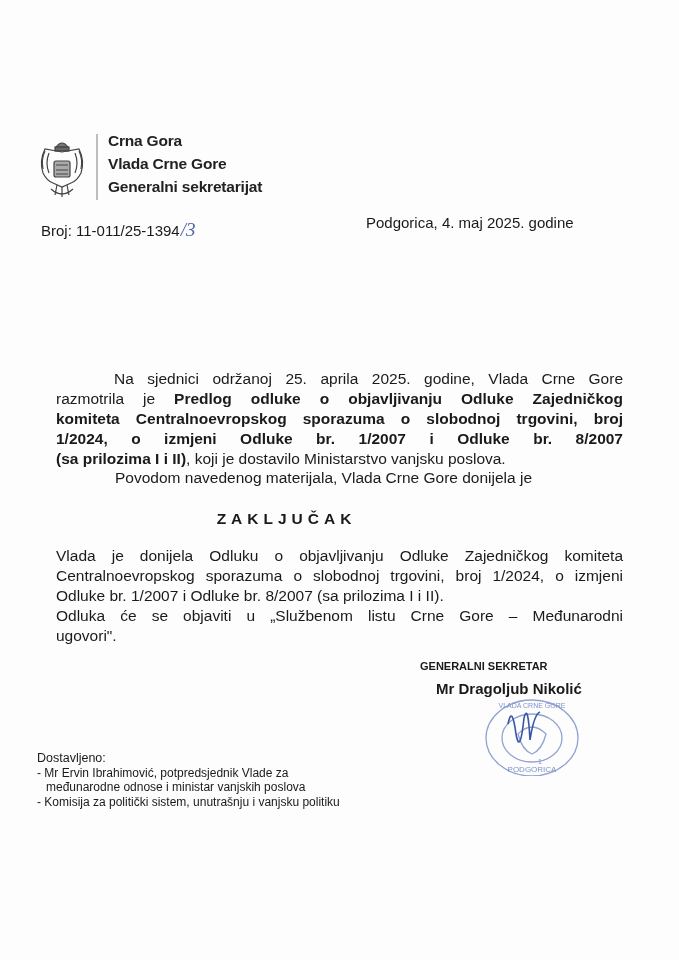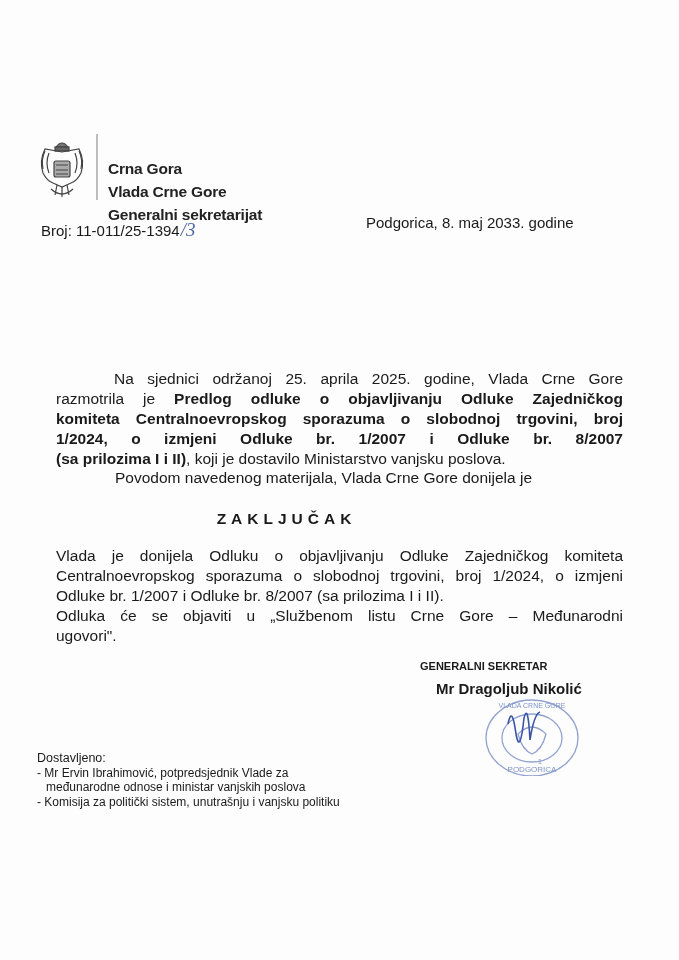--- a/index.html
+++ b/index.html
@@ -1,21 +1,21 @@
 <!DOCTYPE html>
 <html><head>
 <meta charset="utf-8">
 <style>
   html, body { margin:0; padding:0; }
   body { width:679px; height:960px; background:#fdfdfd; position:relative; overflow:hidden;
          font-family:"Liberation Sans", sans-serif; color:#1a1a1a; }
   .abs { position:absolute; }
   .crest { left:37px; top:137px; width:50px; height:64px; }
   .vbar { left:96px; top:134px; width:2px; height:66px; background:#bdbdbd; }
-  .hdr { left:108px; font-weight:bold; font-size:15.5px; color:#222; letter-spacing:-0.2px;margin-top:28px; }
+  .hdr { left:108px; font-weight:bold; font-size:15.5px; color:#222; letter-spacing:-0.2px; }
   .hdr1 { top:132px; } .hdr2 { top:155px; } .hdr3 { top:178px; }
   .broj { left:41px; top:219px; font-size:15px; }
   .broj .hand { font-family:"Liberation Serif", serif; color:#5066a8; font-size:19px; font-style:italic; margin-left:1px; }
   .date { left:366px; top:214px; font-size:15px; }
   .body { left:56px; width:567px; font-size:15.5px; line-height:20px; }
   .p1 { top:369px; text-align:justify; }
   .p1 .ind { display:inline-block; width:58px; }
   .line { display:block; text-align:justify; text-align-last:justify; white-space:nowrap; }
   .lastline { display:block; }
   b { font-weight:bold; }
@@ -49,21 +49,21 @@
   </svg>
 </div>
 <div class="abs vbar"></div>
 <div class="abs hdr hdr1">Crna Gora</div>
 <div class="abs hdr hdr2">Vlada Crne Gore</div>
 <div class="abs hdr hdr3">Generalni sekretarijat</div>
 
 <div class="abs broj">
   <span>Broj: 11-011/25-1394</span><span class="hand">/3</span>
 </div>
-<div class="abs date">Podgorica, 8. maj 2033. godine</div>
+<div class="abs date">Podgorica, 4. maj 2025. godine</div>
 
 <div class="abs body p1">
   <span class="line"><span class="ind"></span><span>Na sjednici održanoj 25. aprila 2025. godine, Vlada Crne Gore</span></span>
   <span class="line"><span>razmotrila je </span><b>Predlog odluke o objavljivanju Odluke Zajedničkog</b></span>
   <span class="line"><b>komiteta Centralnoevropskog sporazuma o slobodnoj trgovini, broj</b></span>
   <span class="line"><b>1/2024, o izmjeni Odluke br. 1/2007 i Odluke br. 8/2007</b></span>
   <span class="lastline"><b>(sa prilozima I i II)</b><span>, koji je dostavilo Ministarstvo vanjsku poslova.</span></span>
 </div>
 
 <div class="abs p2">Povodom navedenog materijala, Vlada Crne Gore donijela je</div>

